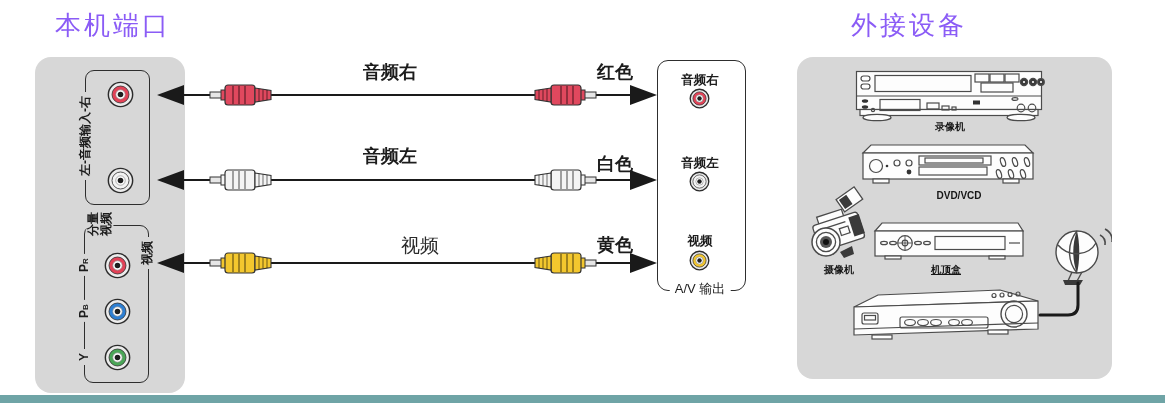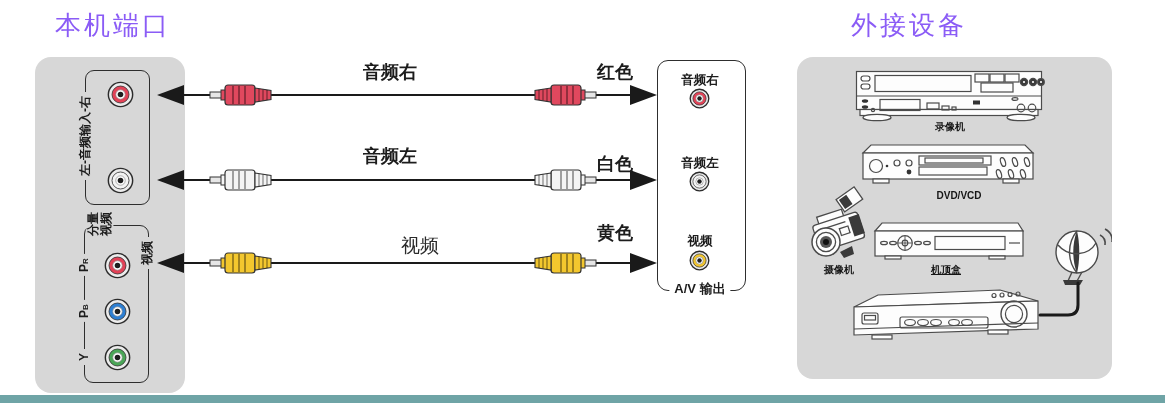--- a/index.html
+++ b/index.html
@@ -17,21 +17,21 @@
   .cable-line{position:absolute;height:2.6px;background:#1a1a1a;}
   .arrow-left{position:absolute;width:0;height:0;border-top:10px solid transparent;
               border-bottom:10px solid transparent;border-right:27px solid #1a1a1a;}
   .arrow-right{position:absolute;width:0;height:0;border-top:10px solid transparent;
                border-bottom:10px solid transparent;border-left:27px solid #1a1a1a;}
   .cable-name{position:absolute;transform:translate(-50%,-50%);font-size:18px;font-weight:bold;
               white-space:nowrap;}
   .cable-name.serif{font-family:"Liberation Serif",serif;font-weight:normal;font-size:19px;color:#2a2a2a;}
   .avbox{position:absolute;border:1.6px solid #2e2e2e;border-radius:11px;background:#fff;}
   .avbox-title{position:absolute;transform:translate(-50%,-50%);background:#ffffff;font-size:13px;
-               font-weight:bold;padding:0 5px;white-space:nowrap;text-align:center;}
+               font-weight:normal;padding:0 5px;white-space:nowrap;text-align:center;}
   .port-label{position:absolute;transform:translateX(-50%);font-size:12.5px;font-weight:bold;white-space:nowrap;}
   .dev-label{position:absolute;transform:translateX(-50%);font-size:10px;font-weight:600;white-space:nowrap;color:#161616;}
   .footer-bar{position:absolute;left:0;width:1165px;height:8px;}
   svg{display:block;}
 </style>
 </head>
 <body>
 
 <div id="page">
 
@@ -191,21 +191,21 @@
         <line x1="25" y1="3" x2="25" y2="21" stroke="rgba(0,0,0,0.35)" stroke-width="2"></line>
         <line x1="31" y1="3" x2="31" y2="21" stroke="rgba(0,0,0,0.35)" stroke-width="2"></line>
         <line x1="37" y1="3" x2="37" y2="21" stroke="rgba(0,0,0,0.35)" stroke-width="2"></line>
         <path d="M47,5 L63,7.5 L63,16.5 L47,19 Z" fill="currentColor" stroke="#333" stroke-width="1.1"></path>
         <line x1="51" y1="6" x2="51" y2="18" stroke="rgba(0,0,0,0.35)" stroke-width="1.6"></line>
         <line x1="55" y1="6.5" x2="55" y2="17.5" stroke="rgba(0,0,0,0.35)" stroke-width="1.6"></line>
         <line x1="59" y1="7" x2="59" y2="17" stroke="rgba(0,0,0,0.35)" stroke-width="1.6"></line>
       </svg>
     </span>
     <div class="cable-name serif" style="left:420px;top:246px;">视频</div>
-    <div class="cable-name" style="left:615px;top:233px;">黄色</div>
+    <div class="cable-name" style="left:615px;top:245px;">黄色</div>
   </div>
 
   <div class="avbox" style="left:657px;top:60px;width:87px;height:229px;"></div>
   <div class="port-label" style="left:700px;top:72px;">音频右</div>
   <span class="abs" style="left: 689px; top: 88px; color: rgb(227, 66, 87);">
     <svg width="21" height="21" viewBox="0 0 28 28">
       <circle cx="14" cy="14" r="12.4" fill="#ececec" stroke="#2b2b2b" stroke-width="1.8"></circle>
       <circle cx="14" cy="14" r="8.8" fill="currentColor" stroke="#2b2b2b" stroke-width="0.9"></circle>
       <circle cx="14" cy="14" r="4.9" fill="#ffffff" stroke="#8a8a8a" stroke-width="0.8"></circle>
       <circle cx="14" cy="14" r="3" fill="#1e1e1e"></circle>

